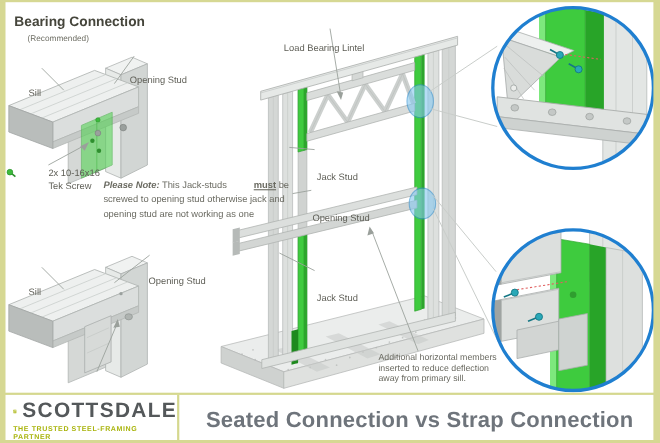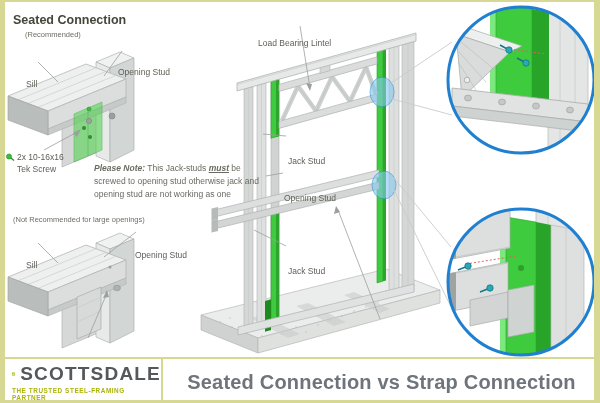--- a/index.html
+++ b/index.html
@@ -3,25 +3,25 @@
 <meta charset="utf-8">
 <style>
   html,body{margin:0;padding:0;background:#888;}
   .page{position:relative;width:600px;height:403px;background:#ffffff;overflow:hidden;
         font-family:"Liberation Sans",sans-serif;}
   .border-strip{position:absolute;background:#d6d893;}
   .lbl{position:absolute;font-size:8.5px;color:#5e5e56;white-space:nowrap;margin-top:26px;}
   .heading{position:absolute;font-size:12.5px;font-weight:bold;color:#45453b;white-space:nowrap;}
   .subheading{position:absolute;font-size:7.5px;color:#6e6e64;white-space:nowrap;}
   .note{position:absolute;font-size:8.5px;line-height:13px;color:#6a6a61;width:172px;}
-  .note b.em{font-style:italic;text-decoration:underline;}
+  .note b.em{text-decoration:underline;margin-left:22px;}
   .note .prefix{font-weight:bold;font-style:italic;}
   .smallnote{position:absolute;font-size:8.5px;color:#6a6a61;white-space:nowrap;}
   .smallnote b.em{font-style:italic;text-decoration:underline;}
-  .screwlbl{position:absolute;font-size:8.5px;line-height:12px;color:#5e5e56;}
+  .screwlbl{position:absolute;font-size:8.5px;line-height:12px;color:#5e5e56;margin-left:27px;}
   .wrapnote{position:absolute;font-size:8px;line-height:9.5px;color:#6a6a61;width:118px;}
   svg.canvas{position:absolute;left:0;top:0;}
   .footer{position:absolute;left:0;top:357px;width:600px;height:46px;border-top:2px solid #d5d88e;
           display:flex;background:#fff;}
   .logo-block{width:163px;box-sizing:border-box;border-right:2px solid #d5d88e;
               display:flex;flex-direction:column;justify-content:center;padding-left:12px;}
   .logo-row{display:flex;align-items:center;gap:5px;}
   .brand{font-size:19px;font-weight:bold;color:#54585a;letter-spacing:1.2px;}
   .tagline{font-size:6.4px;font-weight:bold;color:#a9b40c;letter-spacing:0.55px;margin-top:2px;}
   .title-block{flex:1;display:flex;align-items:center;justify-content:center;}
@@ -263,41 +263,41 @@
       </g>
       <circle cx="521" cy="282" r="73" fill="none" stroke="#1f7fd0" stroke-width="3"></circle>
     </g>
 
     <g>
       <line x1="9" y1="156.5" x2="14" y2="160.5" stroke="#2a8f2a" stroke-width="1.4"></line>
       <circle cx="9" cy="156.5" r="2.6" fill="#3dbb3d" stroke="#2a8f2a" stroke-width="0.6"></circle>
     </g>
   </svg>
 
-  <div class="heading" style="left:13px;top:13px;">Seated Connection</div>
+  <div class="heading" style="left:13px;top:13px;">Bearing Connection</div>
   <div class="subheading" style="left:25px;top:30px;">(Recommended)</div>
   <div class="lbl" style="left:26px;top:53px;">Sill</div>
   <div class="lbl" style="left:118px;top:41px;">Opening Stud</div>
   <div class="screwlbl" style="left:17px;top:151px;">
     <span>2x 10-16x16</span><br>
     <span>Tek Screw</span>
   </div>
 
   <div class="note" style="left:94px;top:162px;">
     <span class="prefix">Please Note:</span><span> This Jack-studs </span><b class="em">must</b><span> be screwed to opening stud otherwise jack and opening stud are not working as one</span>
   </div>
 
-  <div class="subheading" style="left:13px;top:215px;">(Not Recommended for large openings)</div>
   <div class="lbl" style="left:26px;top:234px;">Sill</div>
   <div class="lbl" style="left:135px;top:224px;">Opening Stud</div>
 
   <div class="lbl" style="left:258px;top:12px;">Load Bearing Lintel</div>
   <div class="lbl" style="left:288px;top:130px;">Jack Stud</div>
   <div class="lbl" style="left:284px;top:167px;">Opening Stud</div>
   <div class="lbl" style="left:288px;top:240px;">Jack Stud</div>
+  <div class="wrapnote" style="left:344px;top:320px;">Additional horizontal members inserted to reduce deflection away from primary sill.</div>
 
   <div class="footer">
     <div class="logo-block">
       <div class="logo-row">
         <svg width="22" height="22" viewBox="0 0 22 22">
           <rect x="0" y="0" width="22" height="22" rx="2" fill="#a9b40c"></rect>
           <rect x="6" y="5.5" width="16" height="3.6" fill="#ffffff"></rect>
           <rect x="0" y="12.9" width="16" height="3.6" fill="#ffffff"></rect>
         </svg>
         <span class="brand">SCOTTSDALE</span>

